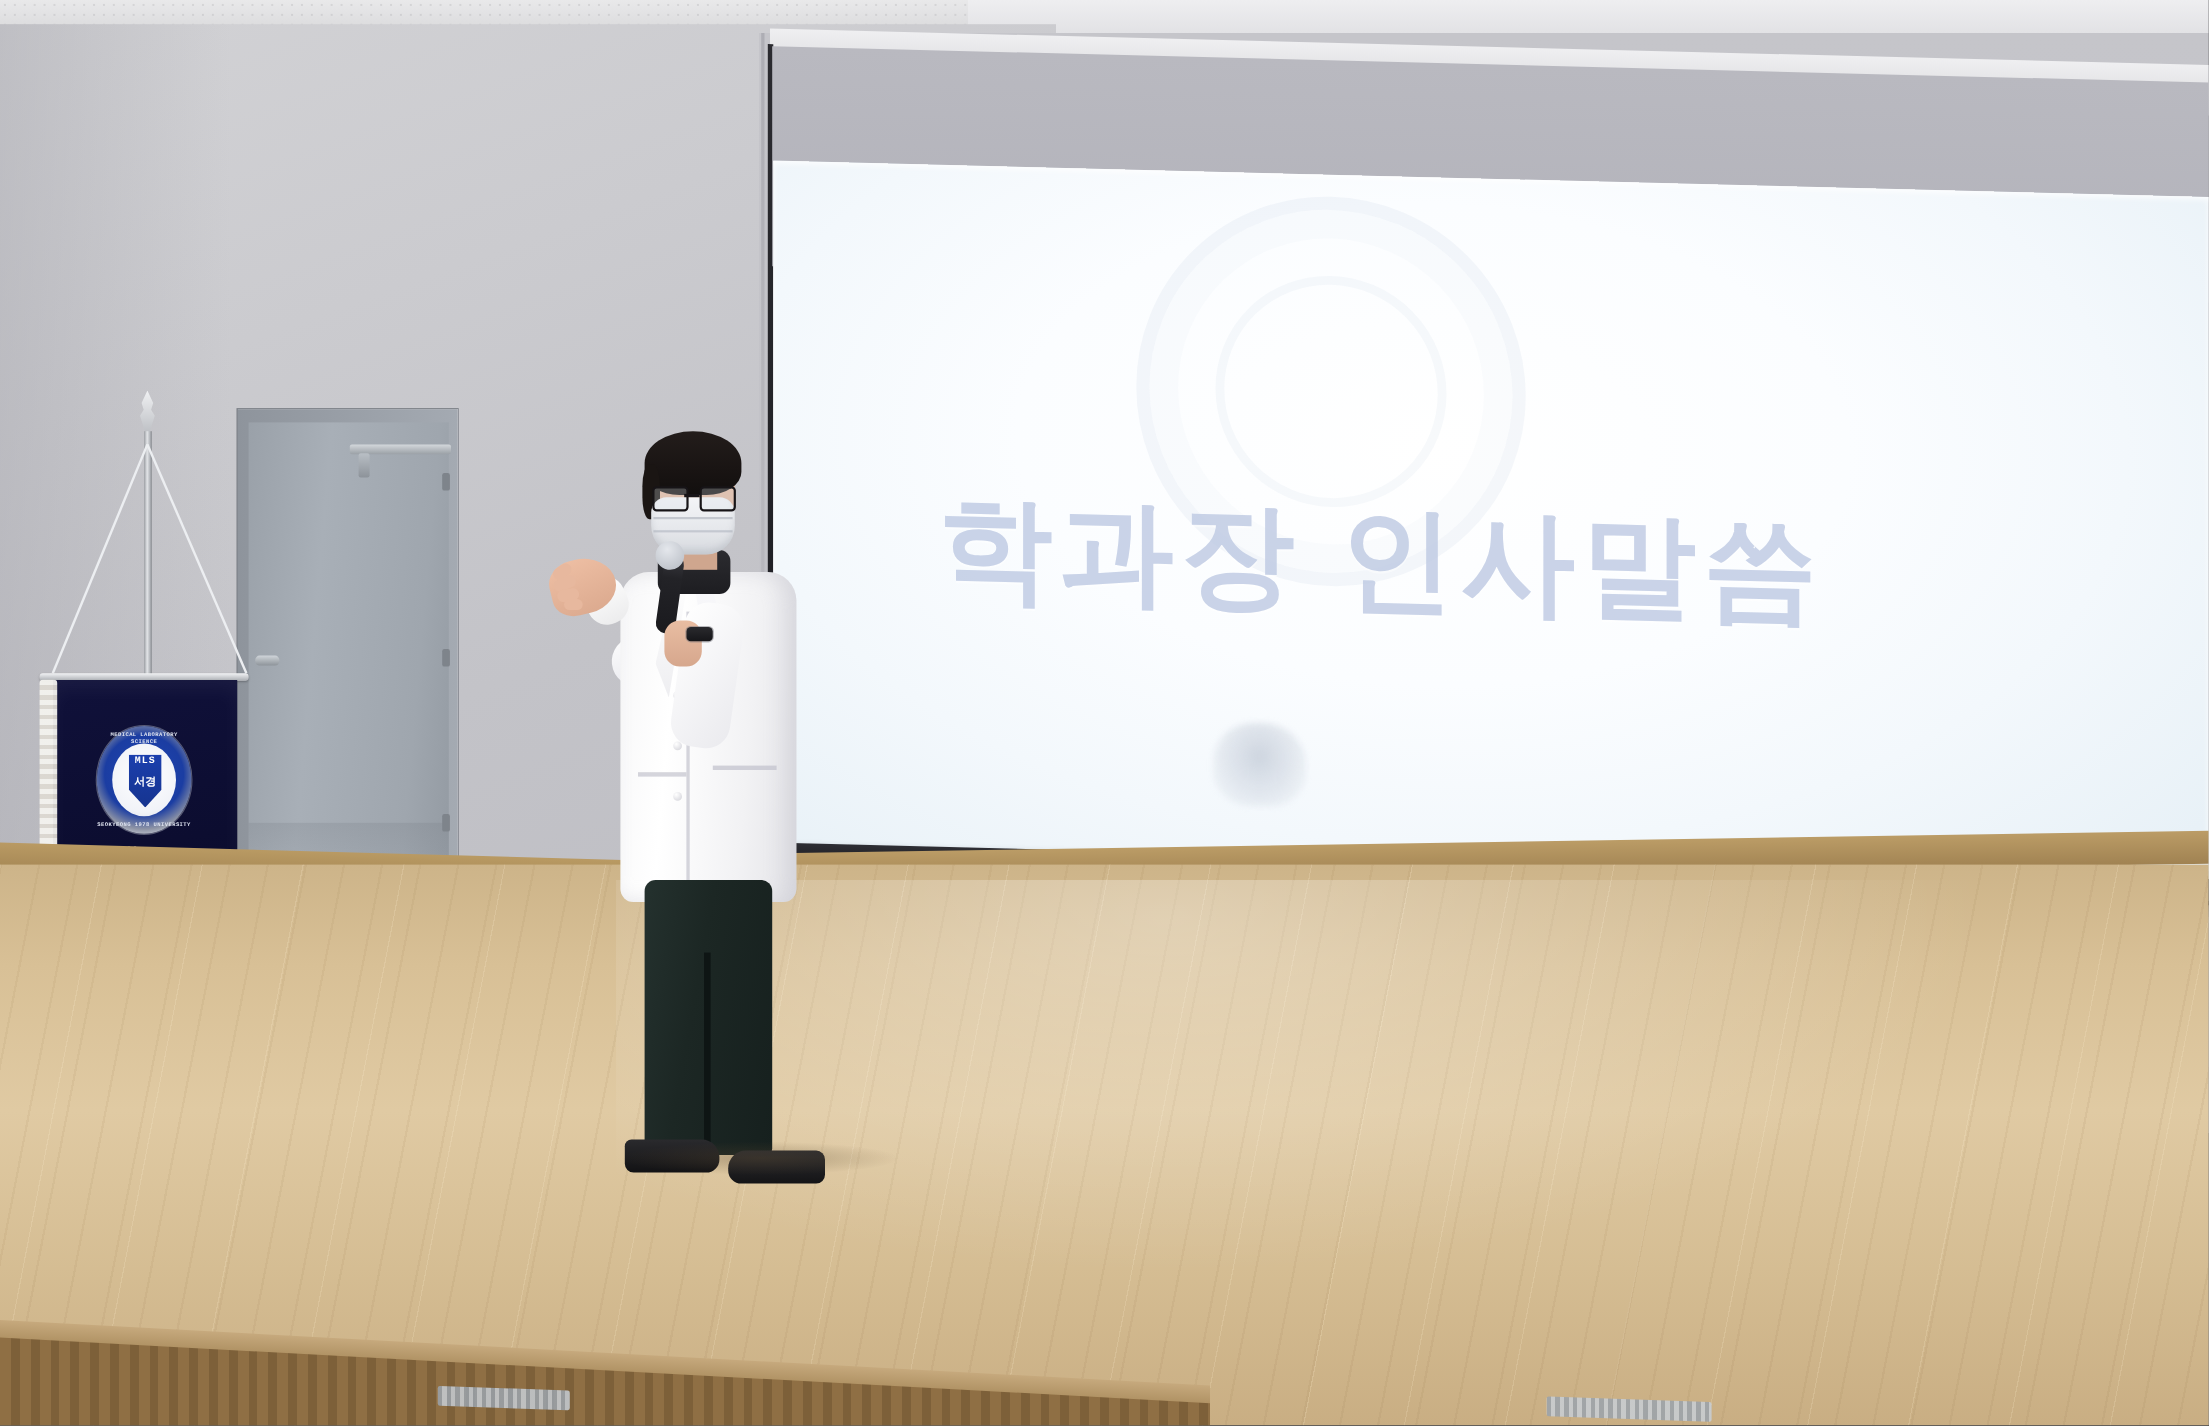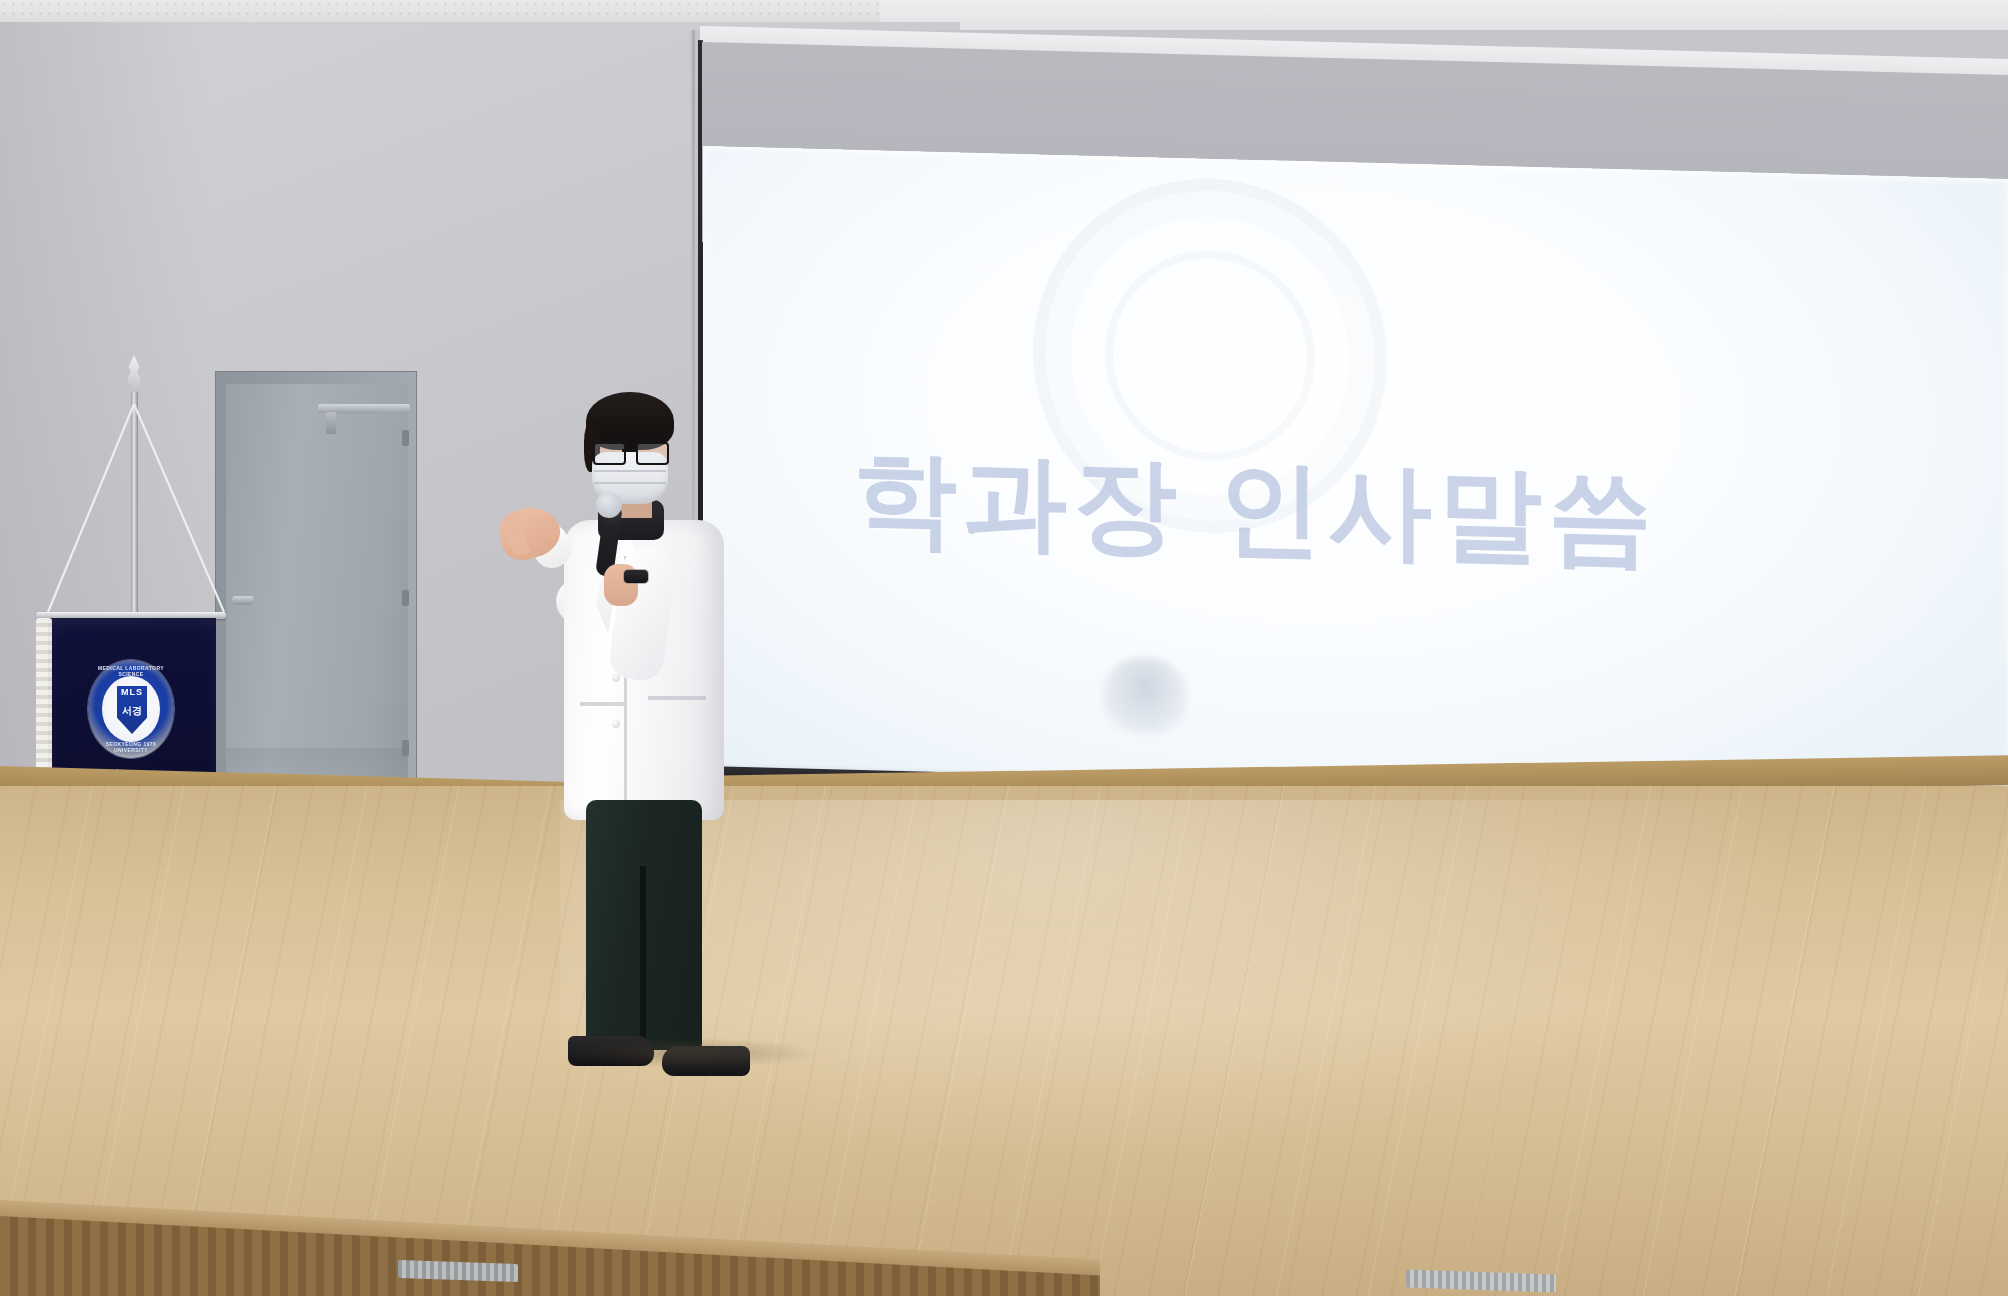--- a/index.html
+++ b/index.html
@@ -98,21 +98,21 @@
     box-shadow:inset 0 8px 18px rgba(255,255,255,.05);}
   .banner-fringe-l{position:absolute;left:36px;top:618px;width:16px;height:198px;
     background:repeating-linear-gradient(180deg,#f4f3ef 0 5px,#ddd9d2 5px 9px);
     border-radius:3px;opacity:.95;}
   .banner-fringe-bot{position:absolute;left:40px;top:800px;width:184px;height:44px;
     background:repeating-linear-gradient(90deg,#f6f5f1 0 4px,#ded9d1 4px 7px);
     clip-path:polygon(6% 0,94% 0,52% 100%);opacity:.95;}
 
   .emblem{position:absolute;left:88px;top:660px;width:86px;height:98px;border-radius:50%;
     background:radial-gradient(circle at 50% 45%,#1f46b4 0%,#1b3da2 52%,#8d93a5 72%,#b9bec9 80%,#6f7586 100%);
-    box-shadow:0 0 0 1px rgba(200,205,215,.4);}
+    box-shadow:0 0 0 1px rgba(200,205,215,.4);font-family:Liberation Mono, monospace;}
   .emblem-inner{position:absolute;left:14px;top:16px;right:14px;bottom:16px;border-radius:50%;
     background:radial-gradient(circle at 50% 45%,#ffffff 0%,#f1f3f8 70%,#d9dde6 100%);}
   .emblem-shield{position:absolute;left:29px;top:26px;width:30px;height:48px;
     background:linear-gradient(180deg,#1b3fae,#16348f);
     clip-path:polygon(0 0,100% 0,100% 66%,50% 100%,0 66%);}
   .emblem-mls{position:absolute;left:29px;top:27px;width:30px;text-align:center;
     font-size:9px;font-weight:700;color:#fff;letter-spacing:1px;}
   .emblem-ko{position:absolute;left:29px;top:44px;width:30px;text-align:center;
     font-size:10px;font-weight:700;color:#fff;}
   .emblem-arc-top{position:absolute;left:0;top:5px;width:86px;text-align:center;

